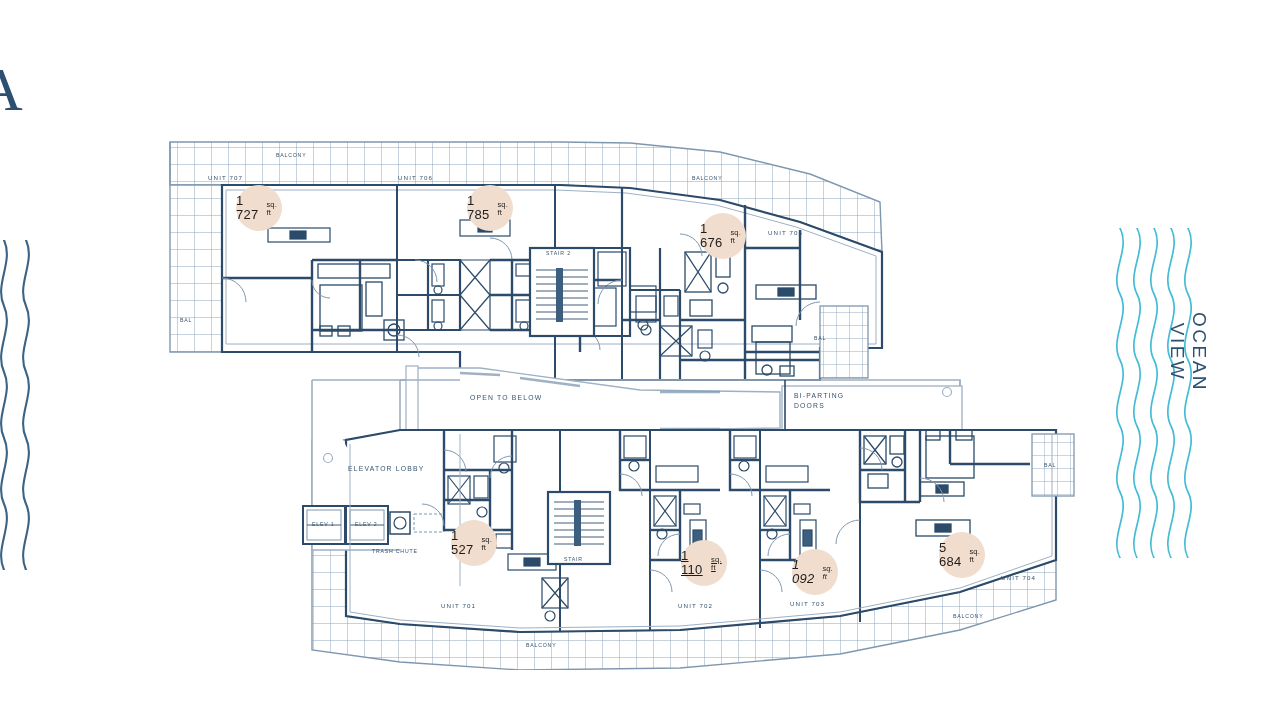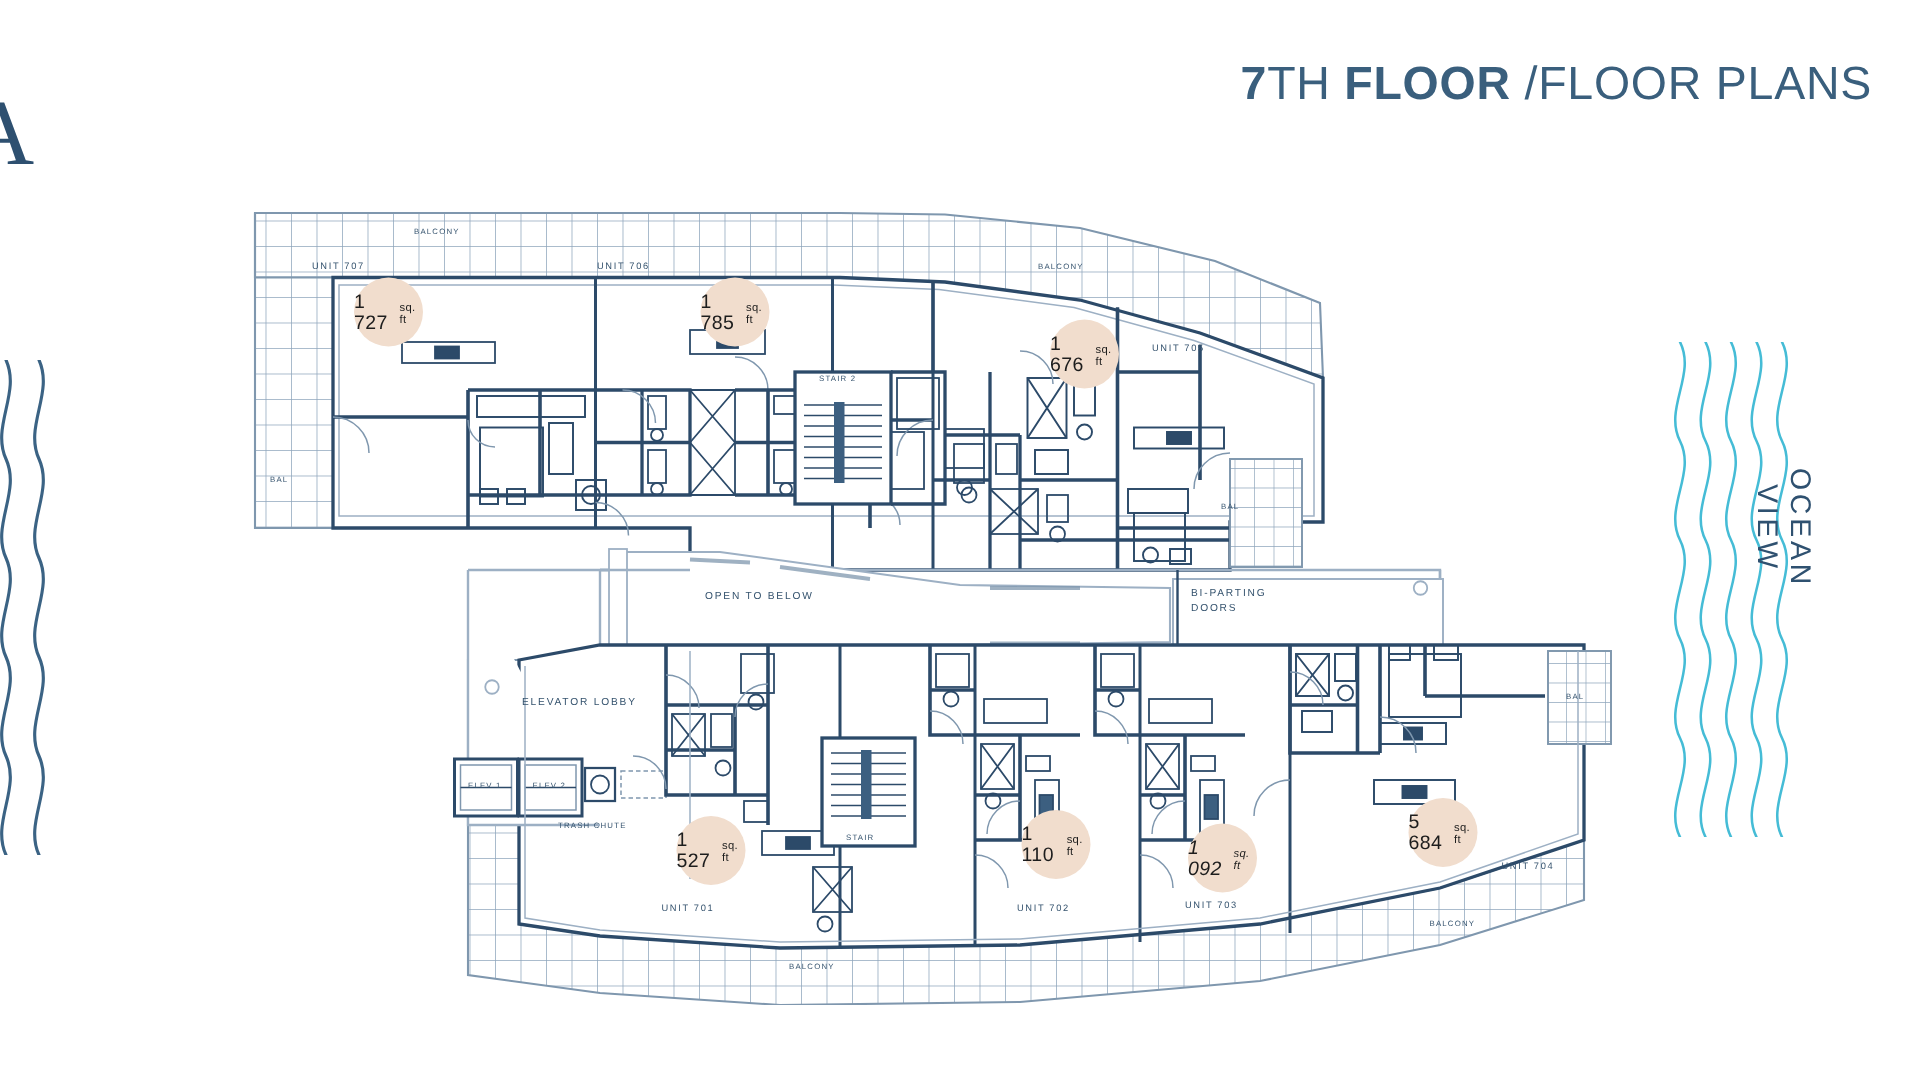--- a/index.html
+++ b/index.html
@@ -66,23 +66,20 @@
     white-space:nowrap; font-family:"Liberation Sans", sans-serif;
   }
   .plabel.sm{font-size:5.2px; letter-spacing:.8px;}
   .plabel.md{font-size:6.8px; letter-spacing:1.2px;}
 </style>
 </head>
 <body>
 
 <div id="stage">
 
-  <div id="title">
-    <span class="b">7</span><span class="n">TH </span><span class="b">FLOOR</span><span class="slash"> /</span><span class="n">FLOOR PLANS</span>
-  </div>
 
   <div id="logoA">A</div>
 
   <svg class="wavepanel" id="leftwaves" viewBox="0 0 60 330">
     <g fill="none" stroke="#3b6384" stroke-width="2.1" stroke-linecap="round">
       <path d="M8 0 C18 22 -2 44 8 66 C18 88 -2 110 8 132 C18 154 -2 176 8 198 C18 220 -2 242 8 264 C18 286 -2 308 8 330"></path>
       <path d="M30 0 C40 22 20 44 30 66 C40 88 20 110 30 132 C40 154 20 176 30 198 C40 220 20 242 30 264 C40 286 20 308 30 330"></path>
       <path d="M52 0 C62 22 42 44 52 66 C62 88 42 110 52 132 C62 154 42 176 52 198 C62 220 42 242 52 264 C62 286 42 308 52 330"></path>
     </g>
   </svg>
@@ -476,25 +473,25 @@
       <span class="unitlbl">sq. ft</span>
     </div>
     <div class="bubble" style="left:307px;top:55px;width:46px;height:46px;">
       <span class="num">1 785</span>
       <span class="unitlbl">sq. ft</span>
     </div>
     <div class="bubble" style="left:540px;top:83px;width:46px;height:46px;justify-content:flex-end;">
       <span class="num">1 676</span>
       <span class="unitlbl">sq. ft</span>
     </div>
-    <div class="bubble" style="left:291px;top:414px;width:46px;height:46px;">
+    <div class="bubble" style="left:291px;top:390px;width:46px;height:46px;">
       <span class="num">1 527</span>
       <span class="unitlbl">sq. ft</span>
     </div>
-    <div class="bubble" style="left:521px;top:410px;width:46px;height:46px;">
+    <div class="bubble" style="left:521px;top:410px;width:46px;height:46px;text-decoration:underline;">
       <span class="num">1 110</span>
       <span class="unitlbl">sq. ft</span>
     </div>
     <div class="bubble" style="left:632px;top:419px;width:46px;height:46px;font-style:italic;">
       <span class="num">1 092</span>
       <span class="unitlbl">sq. ft</span>
     </div>
     <div class="bubble" style="left:779px;top:402px;width:46px;height:46px;">
       <span class="num">5 684</span>
       <span class="unitlbl">sq. ft</span>

